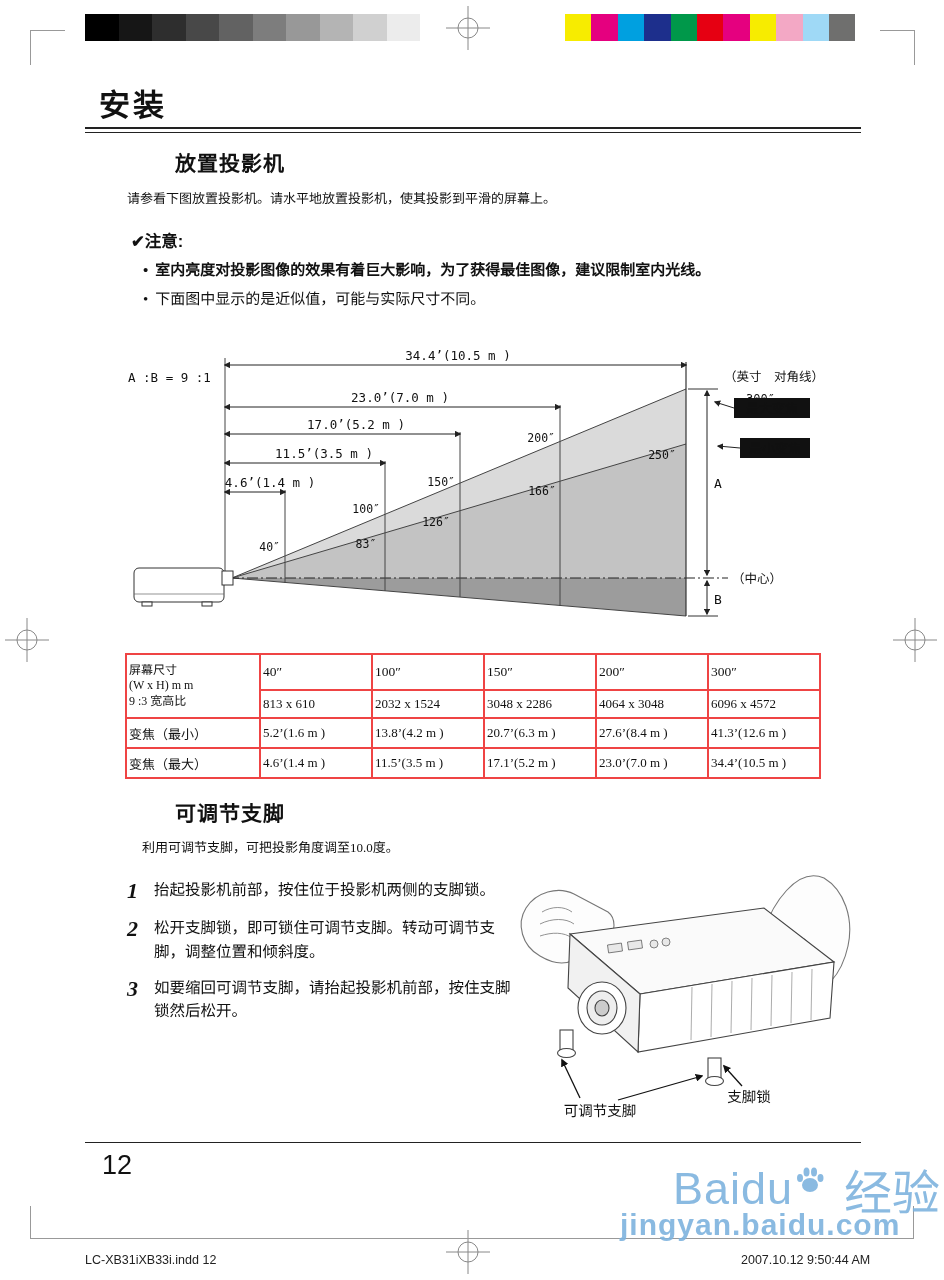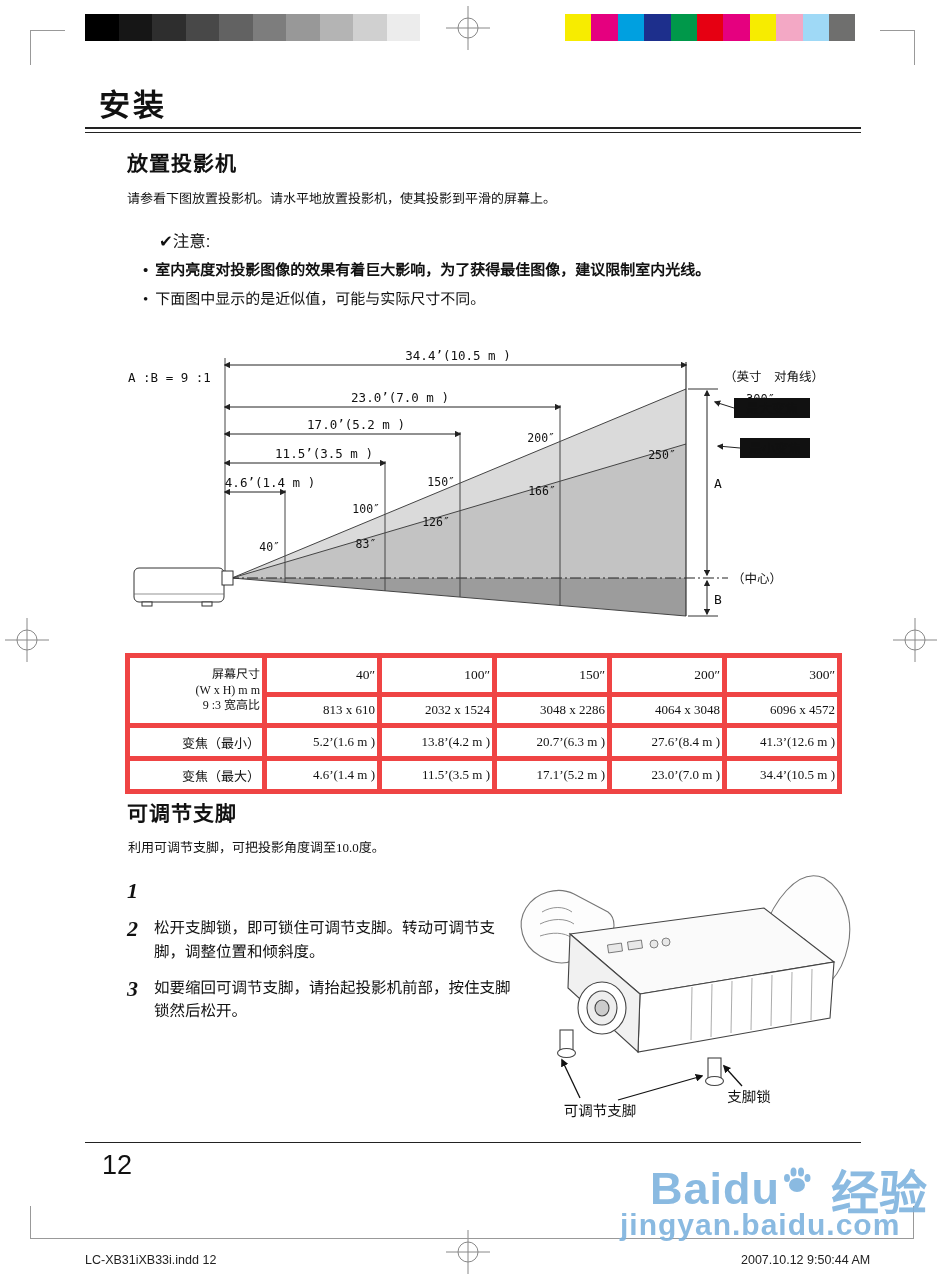--- a/index.html
+++ b/index.html
@@ -18,56 +18,56 @@
   .regmark{position:absolute;width:44px;height:44px;}
   .crop-tl{left:30px;top:30px;width:34px;height:34px;border-left:1px solid #999;border-top:1px solid #999;}
   .crop-tr{left:880px;top:30px;width:34px;height:34px;border-right:1px solid #999;border-top:1px solid #999;}
   .bottom-rule{left:30px;top:1238px;width:884px;height:0;border-top:1px solid #999;}
   .crop-bl{left:30px;top:1206px;width:0;height:32px;border-left:1px solid #999;}
   .crop-br{left:913px;top:1206px;width:0;height:32px;border-left:1px solid #999;}
 
   .title{left:99px;top:80px;font-family:"Liberation Sans",sans-serif;font-weight:bold;font-size:31px;letter-spacing:3px;}
   .title-rule{left:85px;top:127px;width:776px;height:3px;border-top:2px solid #222;border-bottom:1px solid #222;}
 
-  .h2{font-family:"Liberation Sans",sans-serif;font-weight:bold;font-size:21px;letter-spacing:1px;}
+  .h2{font-family:"Liberation Sans",sans-serif;font-weight:bold;font-size:21px;letter-spacing:1px;margin-left:48px;}
   #h-placement{left:127px;top:147px;}
   #h-feet{left:127px;top:797px;}
 
   .body-text{font-size:13px;line-height:1.45;}
   #p-intro1{left:127px;top:190px;width:745px;}
-  #p-intro2{left:128px;top:839px;width:430px;}
-
-  #note-title{left:131px;top:228px;font-family:"Liberation Sans",sans-serif;font-weight:normal;font-size:16.5px;margin-left:28px;}
+  #p-intro2{left:142px;top:839px;width:430px;}
+
+  #note-title{left:131px;top:228px;font-family:"Liberation Sans",sans-serif;font-weight:bold;font-size:16.5px;}
   .note-item{position:absolute;left:143px;width:735px;font-size:15px;}
   #note-0{top:258px;font-weight:bold;}
   #note-1{top:287px;}
   .bullet{margin-right:7px;}
 
   
   .spec-table{position:absolute;left:125px;top:653px;border-collapse:collapse;table-layout:fixed;font-size:13px;}
-  .spec-table td{border:5px solid #ef4444;text-align:right;padding:3px 2px;}
+  .spec-table td{border:2px solid #ef4444;text-align:left;padding:3px 2px;}
   .t-head{width:128px;font-size:12px;line-height:1.3;}
   .t-col{width:106px;}
   .t-size{height:28px;font-size:13.5px;}
   .t-dim{height:20px;}
   .t-zoom{height:22px;}
 
   
   .steps{position:absolute;left:127px;top:878px;width:392px;}
   .step{display:flex;margin-bottom:13px;}
   .step-num{font-size:22px;font-style:italic;font-weight:bold;flex:0 0 27px;line-height:1.15;}
   .step-text{font-size:15.5px;line-height:1.5;}
   .step-note{margin:20px 0 0 27px;font-size:15.5px;line-height:1.5;}
 
   .pg-rule{left:85px;top:1142px;width:776px;height:0;border-top:1px solid #222;}
   .pg-num{left:102px;top:1150px;font-family:"Liberation Sans",sans-serif;font-size:27px;}
 
   
-  .wm{left:650px;top:1154px;display:flex;align-items:center;color:rgba(125,178,222,0.9);
-      font-family:"Liberation Sans",sans-serif;font-weight:bold;}
+  .wm{left:673px;top:1154px;display:flex;align-items:center;color:rgba(125,178,222,0.9);
+      font-family:"Liberation Sans",sans-serif;font-weight:normal;}
   .wm-brand{font-size:45px;letter-spacing:1px;}
   .wm-suffix{font-size:48px;margin-left:17px;}
   .wm-paw{margin:0 2px 18px 2px;}
   .wm-url{left:620px;top:1208px;color:rgba(125,178,222,0.9);font-family:"Liberation Sans",sans-serif;
           font-weight:bold;font-size:30px;letter-spacing:1px;}
 
   .footer{top:1253px;font-family:"Liberation Sans",sans-serif;font-size:12.5px;color:#222;}
   #footer-left{left:85px;}
   #footer-right{left:741px;}
 
@@ -239,20 +239,21 @@
   </tr>
 </tbody>
   </table>
 
 <div class="abs h2" id="h-feet">可调节支脚</div>
 <div class="abs body-text" id="p-intro2">利用可调节支脚，可把投影角度调至10.0度。</div>
 
 <div class="steps">
   <div class="step">
     <span class="step-num">1</span>
+    <span class="step-text">抬起投影机前部，按住位于投影机两侧的支脚锁。</span>
   </div>
   <div class="step">
     <span class="step-num">2</span>
     <span class="step-text">松开支脚锁，即可锁住可调节支脚。转动可调节支脚，调整位置和倾斜度。</span>
   </div>
   <div class="step">
     <span class="step-num">3</span>
     <span class="step-text">如要缩回可调节支脚，请抬起投影机前部，按住支脚锁然后松开。</span>
   </div>
 </div>

